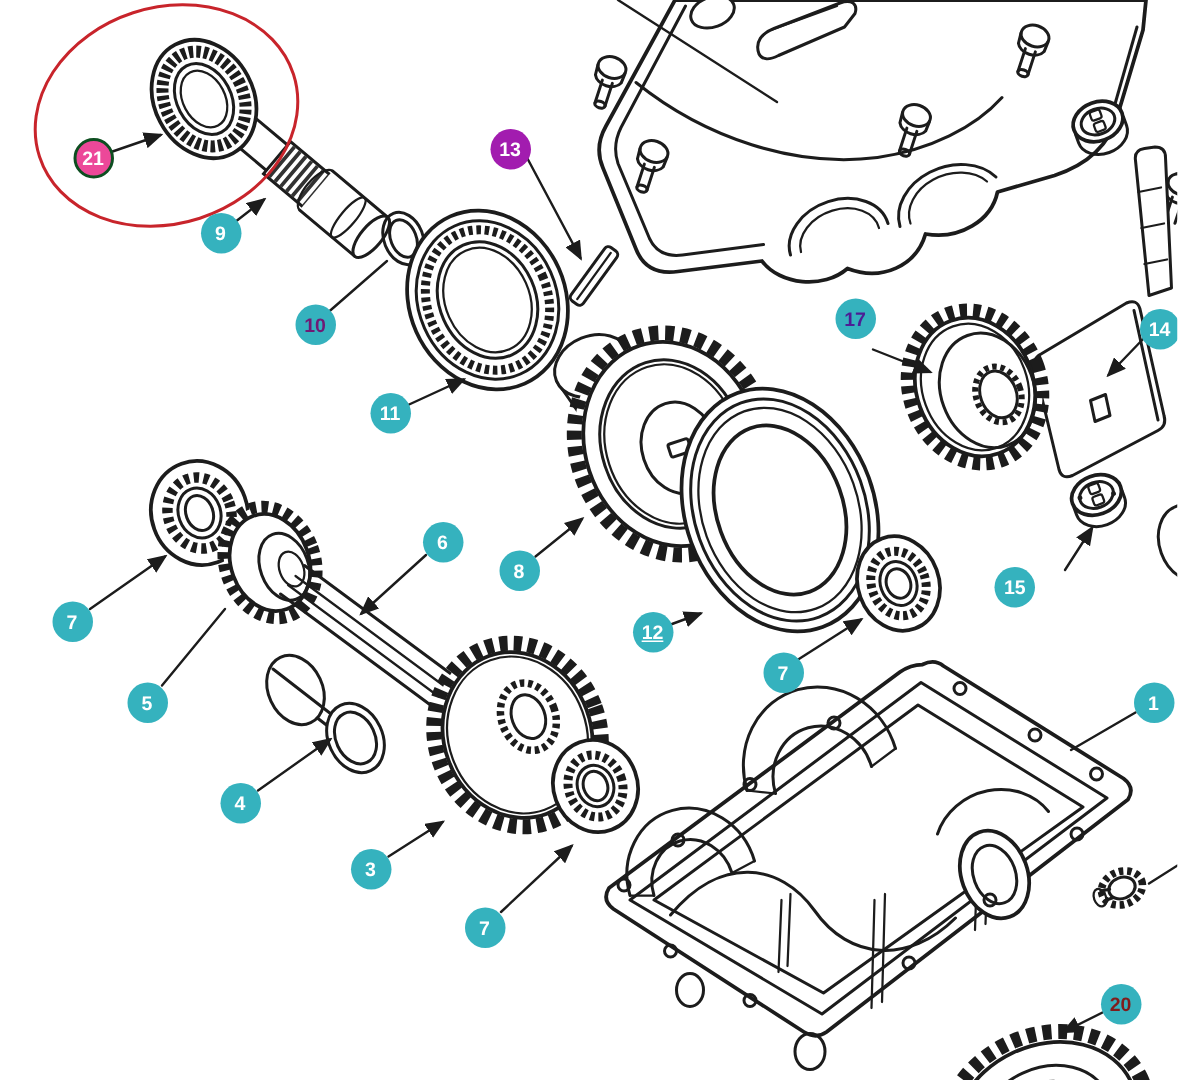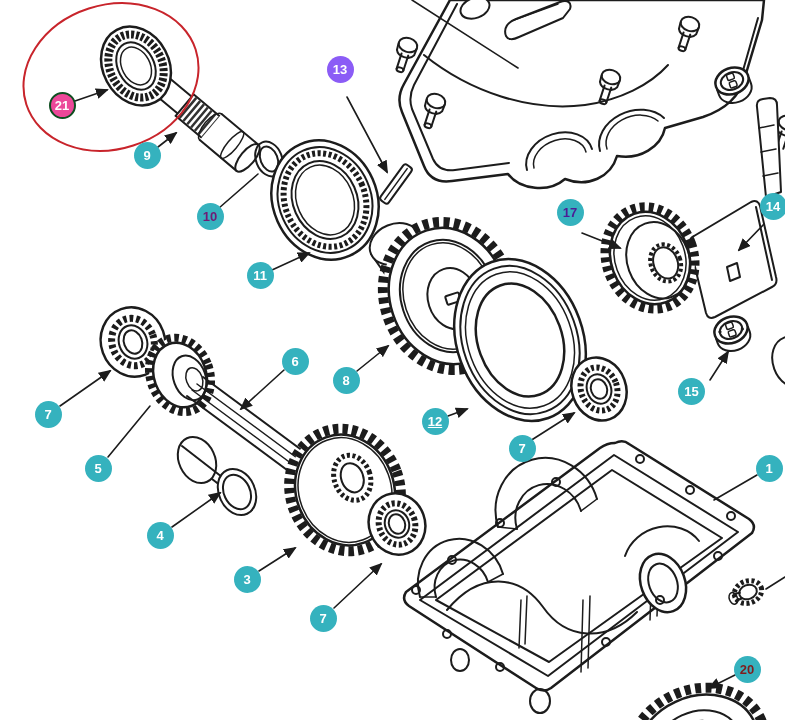--- a/index.html
+++ b/index.html
@@ -286,28 +286,28 @@
       <line class="ld" x1="757" y1="475" x2="714" y2="500"></line>
       <line class="ld" x1="735" y1="675" x2="709" y2="688" marker-end="url(#arr)"></line>
       <line class="ld" x1="412" y1="0" x2="518" y2="68"></line>
       <line class="ld" x1="785" y1="577" x2="766" y2="589"></line>
     </g>
   </svg>
 
   <div style="position:absolute;left:0;top:0;width:785px;height:720px;pointer-events:none;">
       <div class="badge" style="left: 48.5px; top: 91.5px; background: #ec4899; border: 2.5px solid rgb(13, 78, 32); color: rgb(255, 255, 255); pointer-events: auto;">21</div>
       <div class="badge" style="left: 133.5px; top: 141.5px; background: rgb(53, 178, 190); color: rgb(255, 255, 255); pointer-events: auto;">9</div>
-      <div class="badge" style="left: 326.5px; top: 56px; background: #8b5cf6; color: rgb(255, 255, 255); pointer-events: auto;">13</div>
+      <div class="badge" style="left: 326.5px; top: 86px; background: #a21caf; color: rgb(255, 255, 255); pointer-events: auto;">13</div>
       <div class="badge" style="left: 196.5px; top: 202.5px; background: rgb(53, 178, 190); color: #701a75; pointer-events: auto;">10</div>
       <div class="badge" style="left: 246.5px; top: 261.5px; background: rgb(53, 178, 190); color: rgb(255, 255, 255); pointer-events: auto;">11</div>
       <div class="badge" style="left: 556.5px; top: 199px; background: rgb(53, 178, 190); color: #4c1d95; pointer-events: auto;">17</div>
-      <div class="badge" style="left: 759.5px; top: 193px; background: rgb(53, 178, 190); color: rgb(255, 255, 255); pointer-events: auto;">14</div>
+      <div class="badge" style="left: 759.5px; top: 206px; background: rgb(53, 178, 190); color: rgb(255, 255, 255); pointer-events: auto;">14</div>
       <div class="badge" style="left: 332.5px; top: 366.5px; background: rgb(53, 178, 190); color: rgb(255, 255, 255); pointer-events: auto;">8</div>
       <div class="badge" style="left: 421.5px; top: 407.5px; background: rgb(53, 178, 190); color: rgb(255, 255, 255); pointer-events: auto; text-decoration: underline;">12</div>
-      <div class="badge" style="left: 678px; top: 377.5px; background: rgb(53, 178, 190); color: rgb(255, 255, 255); pointer-events: auto;">15</div>
+      <div class="badge" style="left: 663px; top: 377.5px; background: rgb(53, 178, 190); color: rgb(255, 255, 255); pointer-events: auto;">15</div>
       <div class="badge" style="left: 34.5px; top: 400.5px; background: rgb(53, 178, 190); color: rgb(255, 255, 255); pointer-events: auto;">7</div>
       <div class="badge" style="left: 508.5px; top: 434.5px; background: rgb(53, 178, 190); color: rgb(255, 255, 255); pointer-events: auto;">7</div>
       <div class="badge" style="left: 84.5px; top: 454.5px; background: rgb(53, 178, 190); color: rgb(255, 255, 255); pointer-events: auto;">5</div>
       <div class="badge" style="left: 281.5px; top: 347.5px; background: rgb(53, 178, 190); color: rgb(255, 255, 255); pointer-events: auto;">6</div>
       <div class="badge" style="left: 146.5px; top: 521.5px; background: rgb(53, 178, 190); color: rgb(255, 255, 255); pointer-events: auto;">4</div>
       <div class="badge" style="left: 233.5px; top: 565.5px; background: rgb(53, 178, 190); color: rgb(255, 255, 255); pointer-events: auto;">3</div>
       <div class="badge" style="left: 309.5px; top: 604.5px; background: rgb(53, 178, 190); color: rgb(255, 255, 255); pointer-events: auto;">7</div>
       <div class="badge" style="left: 755.5px; top: 454.5px; background: rgb(53, 178, 190); color: rgb(255, 255, 255); pointer-events: auto;">1</div>
       <div class="badge" style="left: 733.5px; top: 655.5px; background: rgb(53, 178, 190); color: #7f1d1d; pointer-events: auto;">20</div>
     </div>

